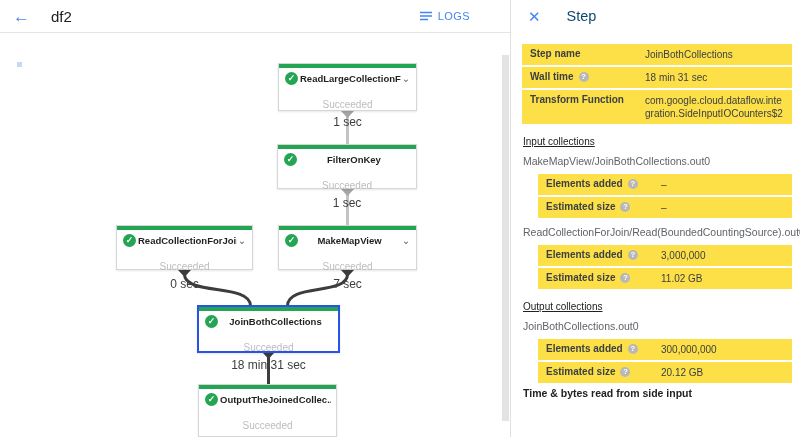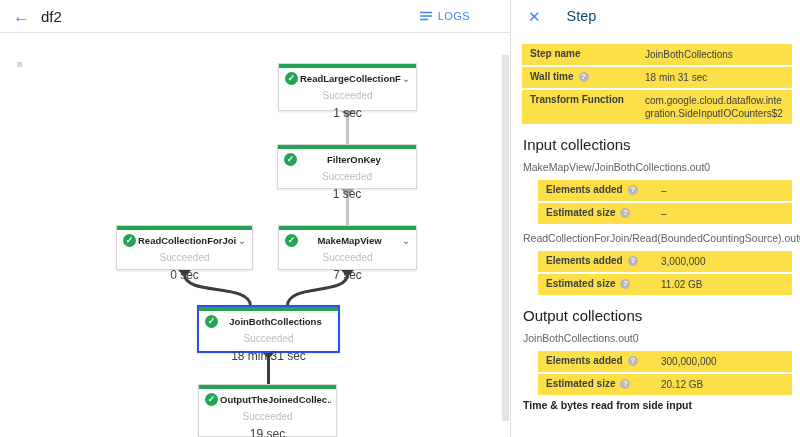--- a/index.html
+++ b/index.html
@@ -7,21 +7,21 @@
     width:800px;height:437px;overflow:hidden;position:relative;
     background:#fff;font-family:"Liberation Sans",sans-serif;
     -webkit-font-smoothing:antialiased;
   }
   
   .app-header{
     position:absolute;left:0;top:0;width:510px;height:32px;
     border-bottom:1px solid #e4e4e4;background:#fff;display:flex;align-items:center;
   }
   .back-arrow{color:#4285f4;font-size:17px;margin-left:13px;cursor:pointer;line-height:1;}
-  .job-title{color:#202124;font-size:15px;margin-left:11px;}
+  .job-title{color:#202124;font-size:15px;margin-left:21px;}
   .logs-btn{
     position:absolute;right:40px;top:0;height:32px;display:flex;align-items:center;
     color:#4285f4;font-size:11px;font-weight:normal;letter-spacing:.4px;cursor:pointer;
   }
   .logs-btn svg{margin-right:5px;}
   
   .canvas{position:absolute;left:0;top:33px;width:510px;height:404px;background:#fff;}
   .edge-layer{position:absolute;left:0;top:0;width:510px;height:404px;}
   .mini-dot{position:absolute;left:17px;top:29px;width:5px;height:5px;background:#c9d9f3;}
   .vscrollbar{position:absolute;left:502px;top:22px;width:7px;height:366px;background:#e3e3e3;}
@@ -34,21 +34,21 @@
   .node-head{display:flex;align-items:center;padding:4px 5px 0 6px;}
   .check-icon{
     flex:0 0 13px;width:13px;height:13px;border-radius:50%;background:#23a553;
     color:#fff;font-size:9px;line-height:13px;text-align:center;font-weight:bold;
   }
   .node-title{
     flex:1;font-size:9.5px;font-weight:bold;color:#1f1f1f;
     white-space:nowrap;overflow:hidden;padding:0 2px;
   }
   .chev{flex:0 0 10px;color:#5f6368;font-size:10px;line-height:10px;cursor:pointer;}
-  .node-status{font-size:10px;color:#bcbcbc;margin-top:5px;}
+  .node-status{font-size:10px;color:#bcbcbc;margin-top:14px;}
   .node-time{font-size:12px;color:#3c4043;margin-top:5px;}
   
   .panel{
     position:absolute;left:510px;top:0;width:290px;height:437px;background:#fff;
     border-left:1px solid #e0e0e0;box-sizing:border-box;
   }
   .panel-header{height:32px;display:flex;align-items:center;}
   .close-icon{color:#4285f4;font-size:15px;margin-left:17px;cursor:pointer;line-height:1;}
   .panel-title{color:#0c4a6e;font-size:14.5px;margin-left:26px;}
   .panel-body{padding:12px 8px 0 11px;}
@@ -58,21 +58,21 @@
     display:flex;background:#fde047;margin-bottom:2px;
     padding:4px 8px;min-height:13px;align-items:flex-start;
   }
   .kv-label{flex:0 0 115px;font-size:10px;font-weight:bold;color:#3c4043;display:flex;align-items:center;}
   .kv-value{flex:1;font-size:10px;color:#3c4043;word-break:break-all;line-height:13px;}
   .qicon{
     display:inline-block;width:10px;height:10px;border-radius:50%;background:#b8b8b8;
     color:#fff;font-size:7.5px;line-height:10px;text-align:center;margin-left:5px;
     font-weight:bold;cursor:pointer;flex:0 0 10px;
   }
-  .sec-heading{font-size:15px;color:#212121;font-weight:normal;margin:12px 0 6px 1px;}
+  .sec-heading{font-size:10px;color:#212121;font-weight:normal;margin:12px 0 6px 1px;text-decoration:underline;}
   .group-name{font-size:10.5px;color:#5f6368;margin:8px 0 6px 1px;line-height:13px;}
   .sub-bold{font-size:10.5px;font-weight:bold;color:#212121;margin:2px 0 6px 1px;}
 </style>
 </head>
 <body>
 
 <div class="app-header">
   <span class="back-arrow">←</span>
   <span class="job-title">df2</span>
   <span class="logs-btn">

